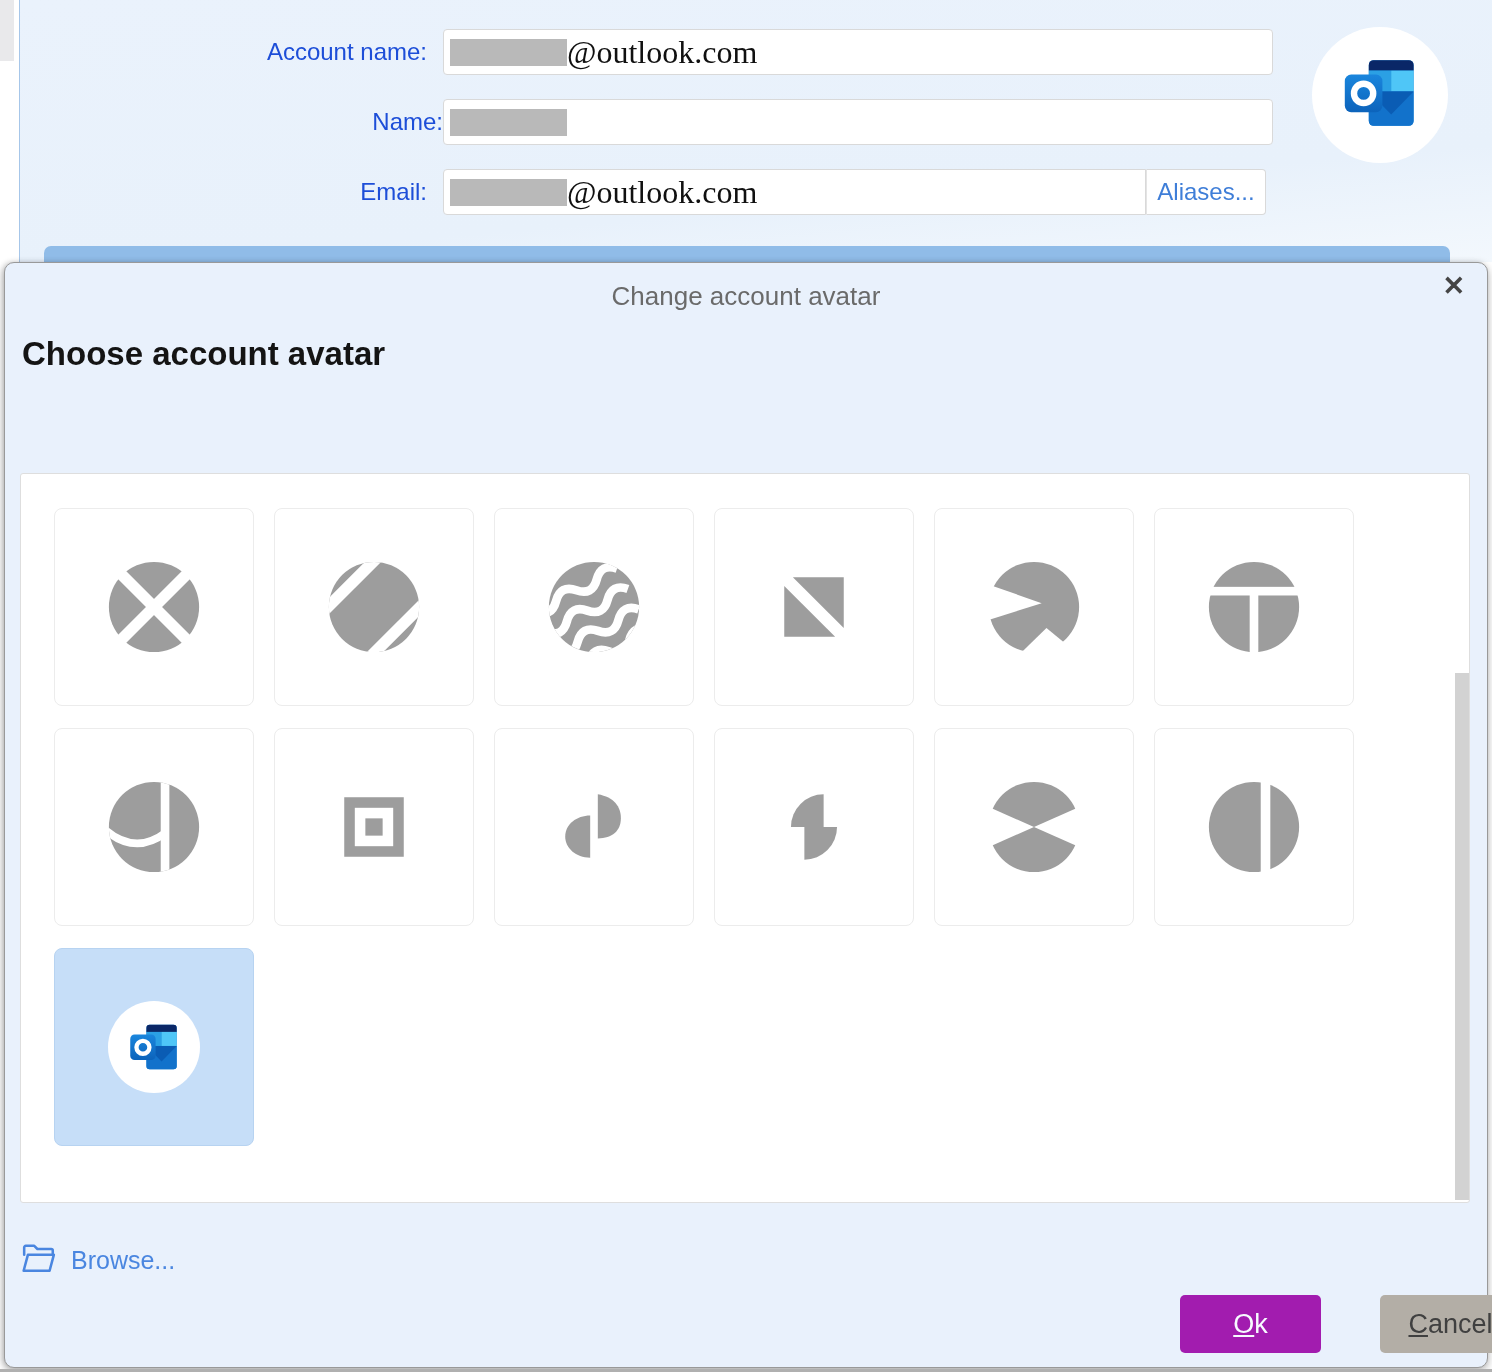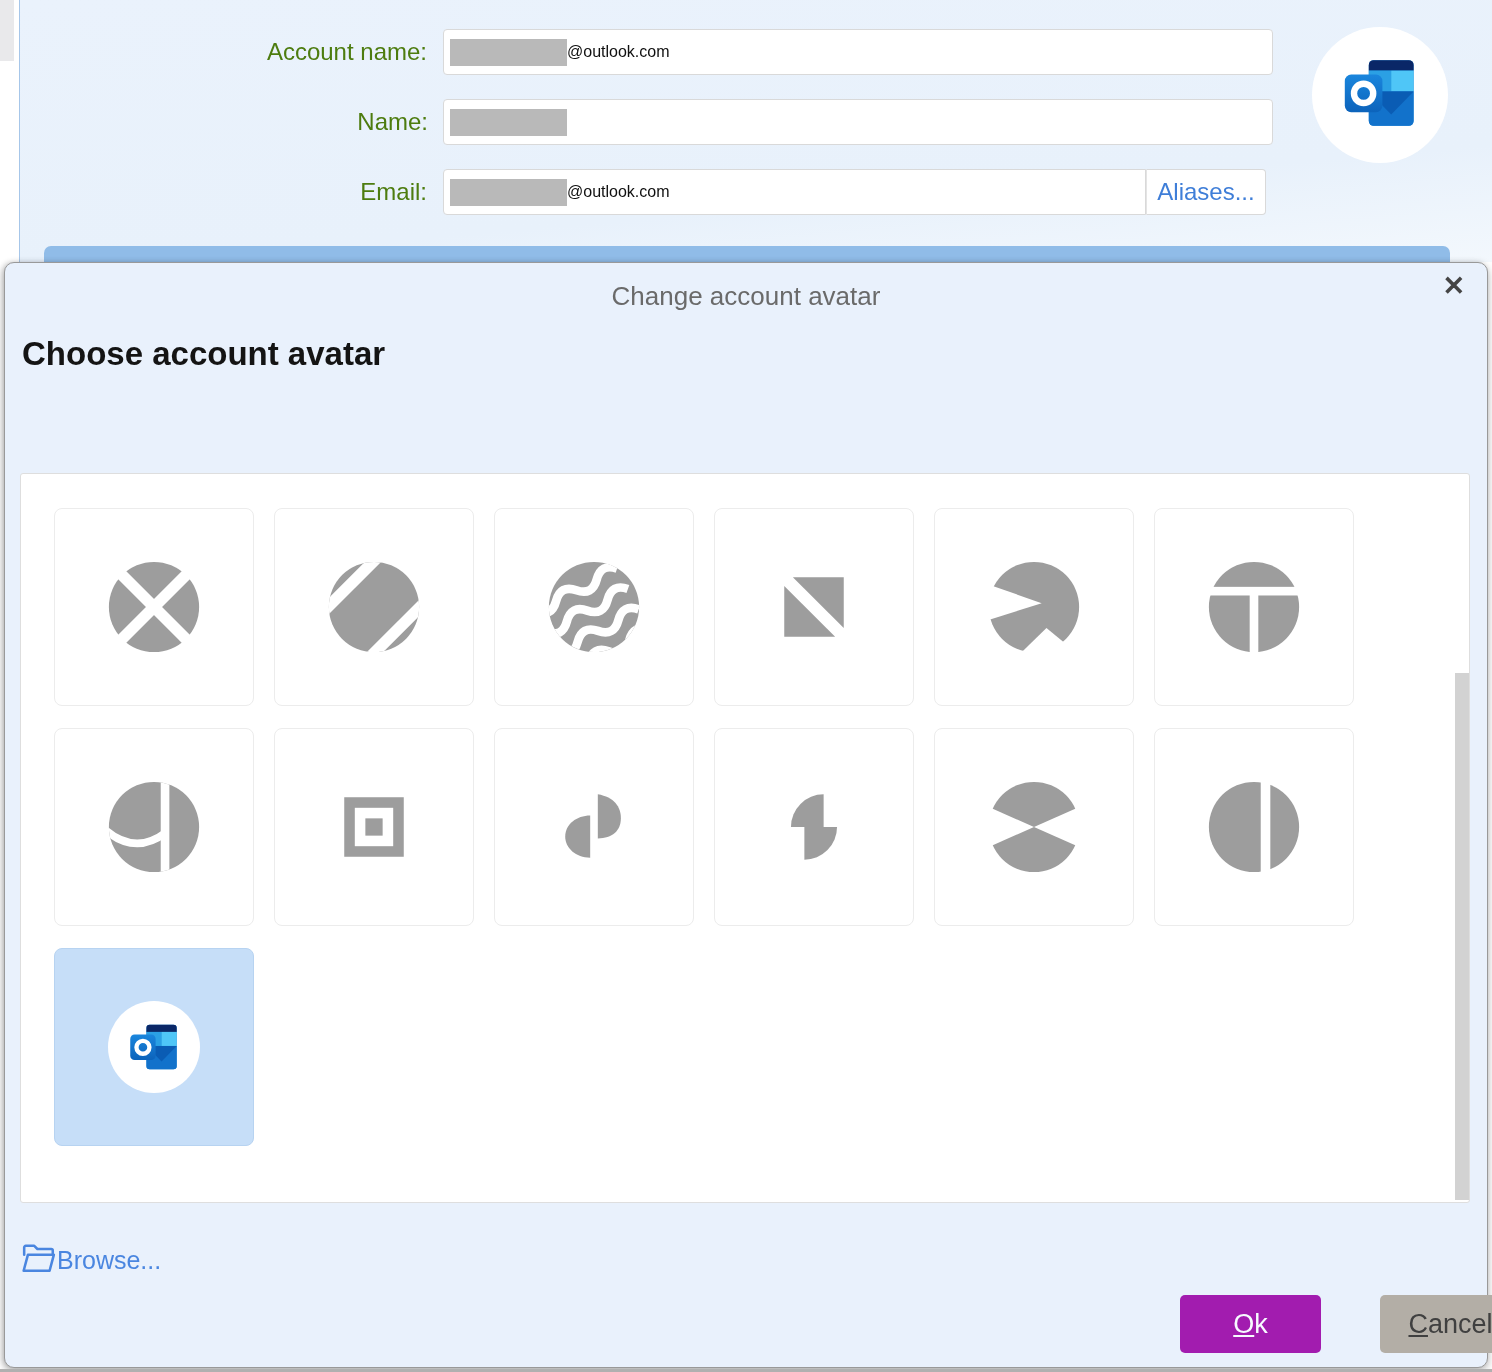--- a/index.html
+++ b/index.html
@@ -4,25 +4,25 @@
 <style>
   html,body{margin:0;padding:0;}
   body{width:1492px;height:1372px;background:#ffffff;font-family:"Liberation Sans",sans-serif;overflow:hidden;position:relative;}
   .abs{position:absolute;}
 
   
   .corner-gray{left:0;top:0;width:14px;height:61px;background:#e9e9eb;}
   .backdrop{left:19px;top:0;width:1473px;height:262px;
     background:linear-gradient(175deg,#eaf2fc 0%,#e8f1fb 70%,#f3f8fd 100%);
     border-left:1px solid #a6c6e9;}
-  .f-label{width:427px;text-align:right;font-size:24px;color:#4d7c0f;}
+  .f-label{width:427px;text-align:right;font-size:24px;color:#1d4ed8;}
   .f-box{left:443px;height:46px;background:#fff;border:1px solid #d9d9d9;border-radius:4px;
     box-sizing:border-box;display:flex;align-items:center;padding-left:6px;}
   .redact{width:117px;height:27px;background:#b9b9b9;flex:0 0 auto;}
-  .f-val{font-size:16px;color:#101010;white-space:nowrap;}
+  .f-val{font-size:32px;color:#101010;white-space:nowrap;font-family:Liberation Serif, serif;}
   .aliases{left:1146px;top:169px;width:120px;height:46px;background:#fff;border:1px solid #d9d9d9;
     border-left:1px solid #e4e4e4;border-radius:0 4px 4px 0;box-sizing:border-box;
     display:flex;align-items:center;justify-content:center;font-size:24px;color:#3f7ed8;cursor:pointer;}
   .hdr-avatar{left:1312px;top:27px;width:136px;height:136px;border-radius:50%;background:#fff;
     display:flex;align-items:center;justify-content:center;}
   .blue-bar{left:44px;top:246px;width:1406px;height:16px;background:#90bce8;border-radius:7px 7px 0 0;}
 
   
   .dialog{left:4px;top:262px;width:1484px;height:1106px;background:#e9f1fc;border:1px solid #999;
     border-radius:10px;box-sizing:border-box;box-shadow:0 3px 9px rgba(0,0,0,0.30), -2px 0 5px rgba(0,0,0,0.12);padding-left:35px;}
@@ -30,42 +30,42 @@
   .dlg-close{right:22px;top:10px;font-size:27px;font-weight:bold;color:#454545;cursor:pointer;line-height:1;}
   .dlg-heading{left:17px;top:72px;font-size:33px;font-weight:bold;color:#141414;}
   .dlg-subtitle{left:17px;top:138px;font-size:24px;color:#1a1a1a;}
   .avatar-box{left:15px;top:210px;width:1450px;height:730px;background:#fff;border:1px solid #dedede;
     border-radius:3px;box-sizing:border-box;}
   .tile{position:absolute;width:200px;height:198px;background:#fff;border:1px solid #ececec;border-radius:8px;
     box-sizing:border-box;display:flex;align-items:center;justify-content:center;cursor:pointer;}
   .tile.selected{background:#c6def8;border:1px solid #b7d3f1;}
   .tile-circle{width:92px;height:92px;border-radius:50%;background:#fff;display:flex;align-items:center;justify-content:center;}
   .scroll-thumb{left:1450px;top:410px;width:14px;height:527px;background:#d2d2d2;}
-  .browse{left:16px;top:980px;display:flex;align-items:center;cursor:pointer;}
+  .browse{left:16px;top:980px;display:flex;align-items:center;gap:14px;cursor:pointer;}
   .browse-label{font-size:25px;color:#4a86e0;}
   .btn{position:absolute;top:1032px;width:141px;height:58px;border:none;border-radius:5px;font-size:27px;
     font-family:"Liberation Sans",sans-serif;cursor:pointer;}
   .btn .u{text-decoration:underline;}
   .btn-ok{left:1175px;background:#a21caf;color:#f7fbff;}
   .btn-cancel{left:1375px;background:#b3aea6;color:#404040;}
   .bottom-strip{left:0;top:1369px;width:1492px;height:3px;background:#b0b0b0;}
 </style>
 </head>
 <body>
 
 <div class="abs corner-gray"></div>
 <div class="abs backdrop"></div>
 
 <div class="abs f-label" style="top:38px;left:0;">Account name:</div>
 <div class="abs f-box" style="top:29px;width:830px;">
   <span class="redact"></span>
   <span class="f-val">@outlook.com</span>
 </div>
 
-<div class="abs f-label" style="top:108px;left:1px;">Name:</div>
+<div class="abs f-label" style="top:108px;left:16px;">Name:</div>
 <div class="abs f-box" style="top:99px;width:830px;">
   <span class="redact"></span>
   <span class="f-val"></span>
 </div>
 
 <div class="abs f-label" style="top:178px;left:0;">Email:</div>
 <div class="abs f-box" style="top:169px;width:703px;border-radius:4px 0 0 4px;">
   <span class="redact"></span>
   <span class="f-val">@outlook.com</span>
 </div>

